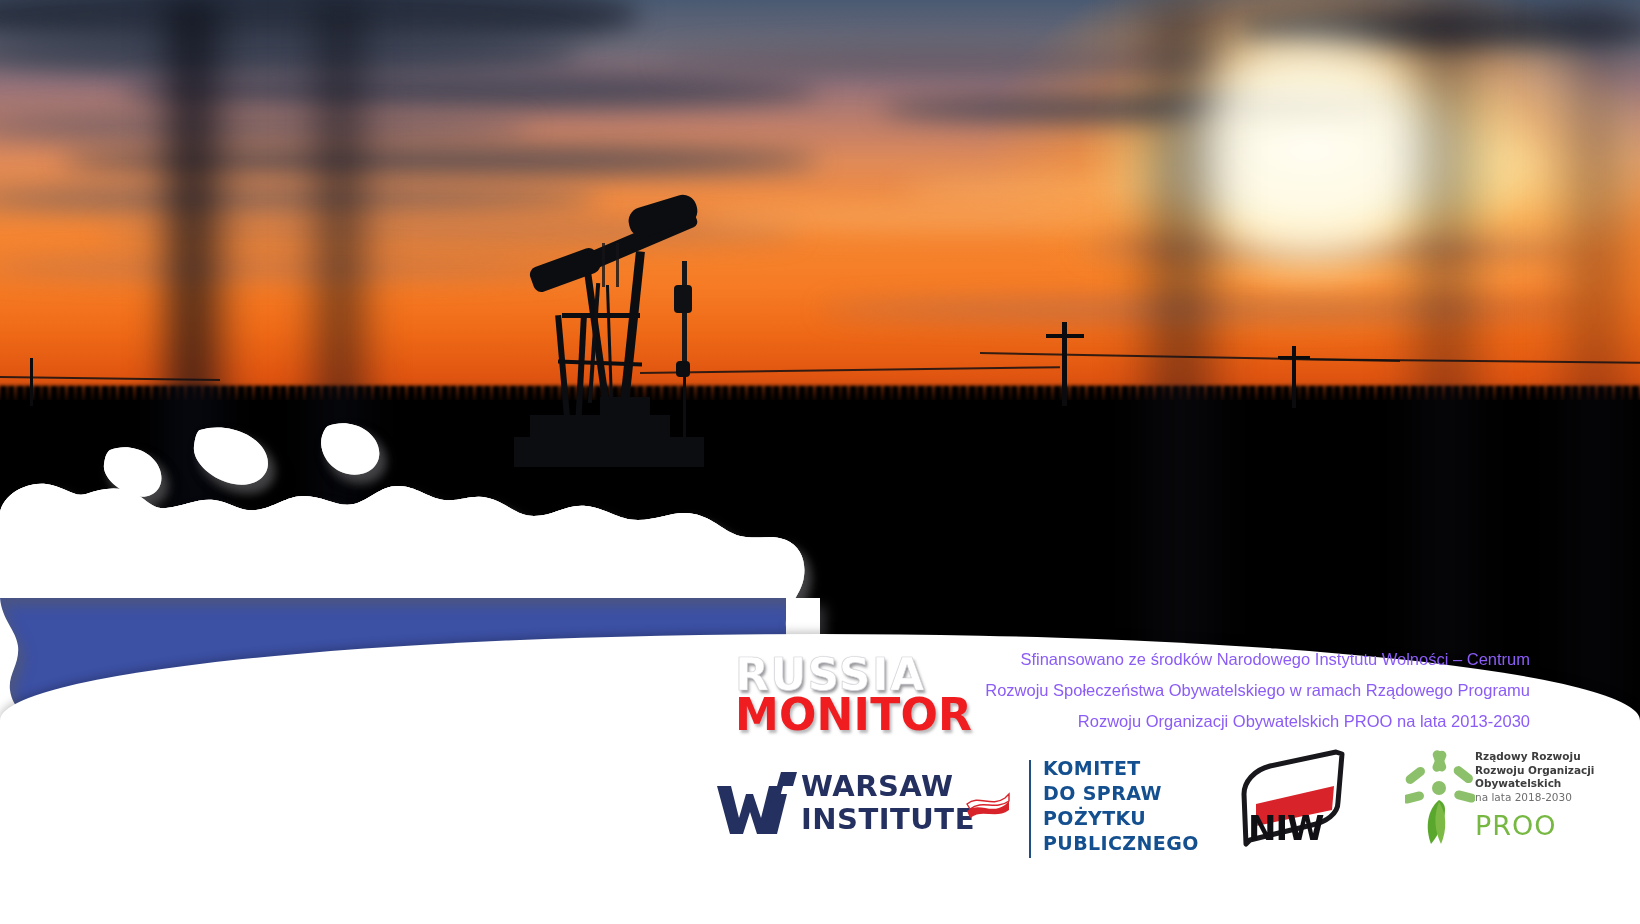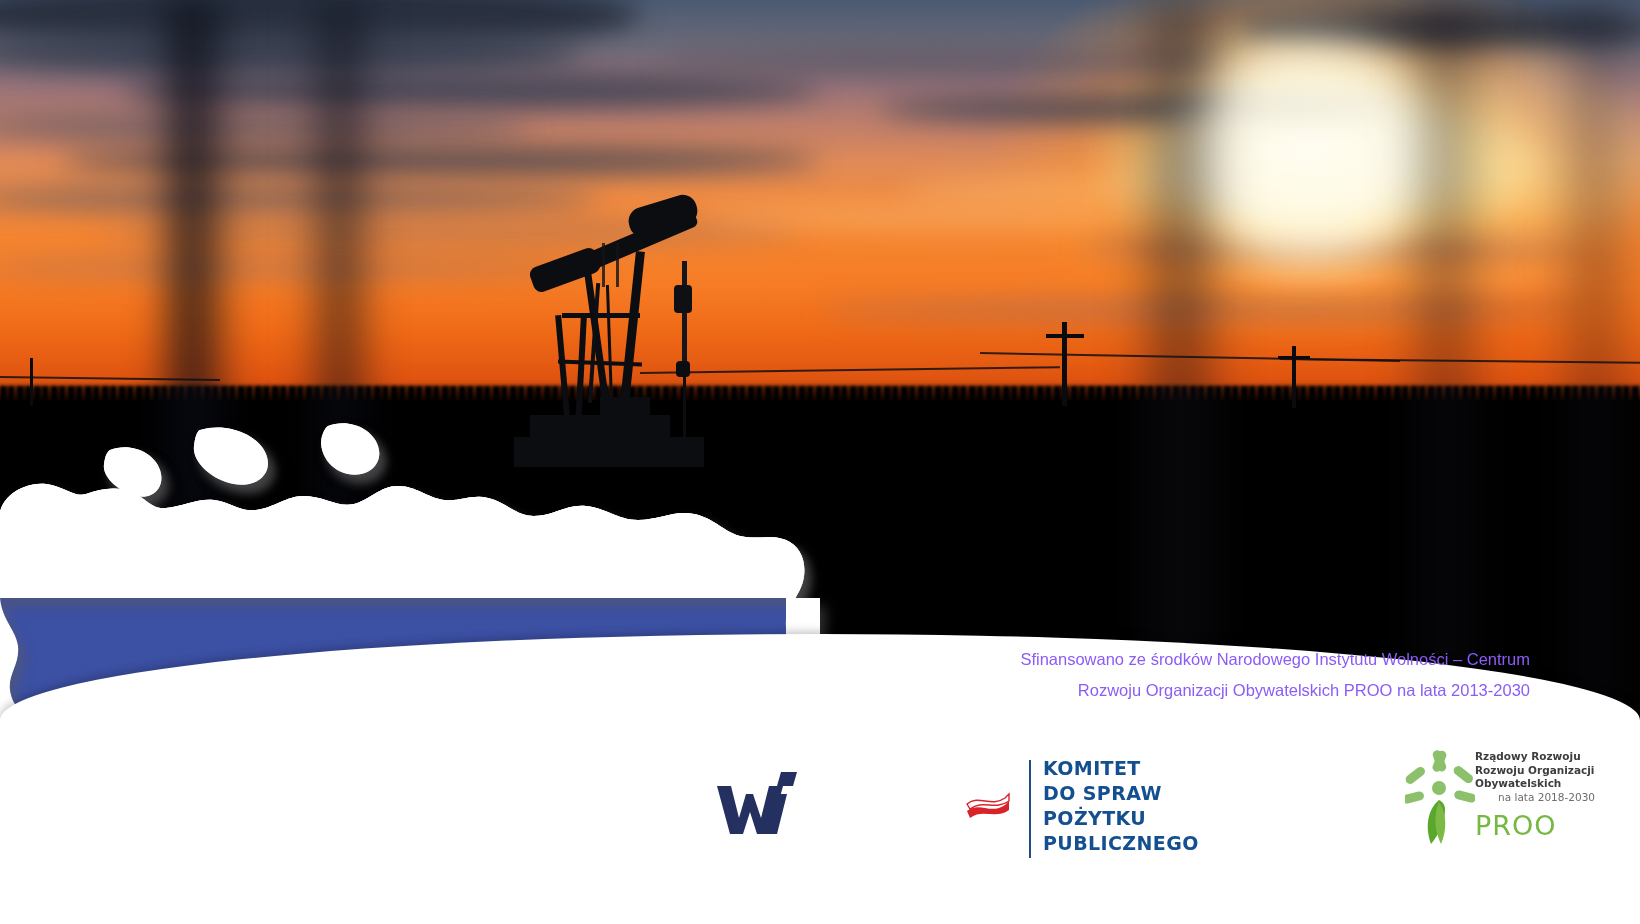--- a/index.html
+++ b/index.html
@@ -106,21 +106,21 @@
   
   .niw{position:absolute;left:1230px;top:4px;width:120px;height:102px;}
   .niw .ntxt{position:absolute;left:18px;top:60px;font-family:"DejaVu Sans",sans-serif;
       font-weight:700;font-size:34px;color:#101014;letter-spacing:-1px;}
 
   
   .proo{position:absolute;left:1405px;top:2px;width:190px;height:108px;}
   .proo .ptxt{position:absolute;left:70px;top:4px;width:120px;
       font-family:"DejaVu Sans",sans-serif;font-size:10.5px;line-height:13.5px;
       font-weight:700;color:#3d3d3d;}
-  .proo .psub{font-weight:400;color:#6d6d6d;text-align:right;}
+  .proo .psub{font-weight:400;color:#6d6d6d;}
   .proo .pbig{position:absolute;left:70px;top:64px;font-family:"DejaVu Sans",sans-serif;
       font-weight:400;font-size:27px;color:#77b843;letter-spacing:1px;}
 </style>
 </head>
 <body>
 
 <div id="stage">
 
   <div class="photo">
     <div class="sky"></div>
@@ -369,50 +369,66 @@
         <path d="M 690,200 C 704,196 714,208 716,224 C 718,244 710,262 714,280
             C 718,300 730,310 726,328 C 722,348 704,354 694,344 C 684,334 688,316 684,298
             C 680,278 670,266 674,246 C 678,224 678,204 690,200 Z" opacity="0"></path>
       </g>
     </svg>
   </div>
 
   <div class="footer" style="z-index:5;">
     <div class="footer-inner">
 
+      <div class="rmlogo">
+        <div class="rm-russia">RUSSIA</div>
+        <div class="rm-monitor">MONITOR</div>
+      </div>
 
       <div class="fund">
         <div>Sfinansowano ze środków Narodowego Instytutu Wolności – Centrum</div>
+        <div>Rozwoju Społeczeństwa Obywatelskiego w ramach Rządowego Programu</div>
         <div>Rozwoju Organizacji Obywatelskich PROO na lata 2013-2030</div>
       </div>
 
       <div class="logos">
 
         <div class="wi">
           <svg class="wmark" viewBox="0 0 92 66">
             <path d="M2,16 L16,16 L24,48 L31,24 L38,24 L46,48 L54,16 L68,16 L55,64 L42,64 L35,42 L28,64 L15,64 Z" fill="#24305f"></path>
             <path d="M58,24 L72,24 L62,64 L48,64 Z" fill="#24305f"></path>
             <path d="M66,2 L82,2 L78,16 L62,16 Z" fill="#24305f"></path>
           </svg>
+          <div class="wtxt">
+            <div>WARSAW</div>
+            <div>INSTITUTE</div>
+          </div>
         </div>
 
         <div class="kom">
           <svg class="flag" viewBox="0 0 60 32">
             <path d="M2,12 C14,2 26,16 40,6 L44,2 L44,9 C30,19 18,7 5,17 Z" fill="#ffffff" stroke="#d8232a" stroke-width="1.4"></path>
             <path d="M2,19 C14,9 26,23 40,13 L44,9 L44,18 C30,28 18,16 5,26 Z" fill="#d8232a"></path>
           </svg>
           <div class="bar"></div>
           <div class="ktxt">
             <div>KOMITET</div>
             <div>DO SPRAW</div>
             <div>POŻYTKU</div>
             <div>PUBLICZNEGO</div>
           </div>
         </div>
 
+        <div class="niw">
+          <svg viewBox="0 0 120 102" style="position:absolute;left:0;top:0;width:120px;height:102px;">
+            <path d="M16,96 L14,46 C14,34 24,22 40,18 L106,4 L112,6 L108,54 C108,66 96,74 82,77 L20,92 Z" fill="none" stroke="#17171c" stroke-width="5" stroke-linejoin="round" stroke-linecap="round"></path>
+            <path d="M26,56 L104,38 L102,62 L26,78 Z" fill="#d8232a"></path>
+          </svg>
+          <div class="ntxt">NIW</div>
+        </div>
 
         <div class="proo">
           <svg viewBox="0 0 70 104" style="position:absolute;left:0;top:2px;width:70px;height:104px;">
             <g fill="#8cc06a">
               <rect x="30" y="2" width="9" height="22" rx="4.5" transform="rotate(-20 34 13)"></rect>
               <rect x="30" y="2" width="9" height="22" rx="4.5" transform="rotate(22 34 13)"></rect>
               <rect x="6" y="16" width="9" height="22" rx="4.5" transform="rotate(52 10 27)"></rect>
               <rect x="54" y="16" width="9" height="22" rx="4.5" transform="rotate(-52 58 27)"></rect>
               <rect x="4" y="38" width="9" height="22" rx="4.5" transform="rotate(76 8 49)"></rect>
               <rect x="56" y="38" width="9" height="22" rx="4.5" transform="rotate(-76 60 49)"></rect>

